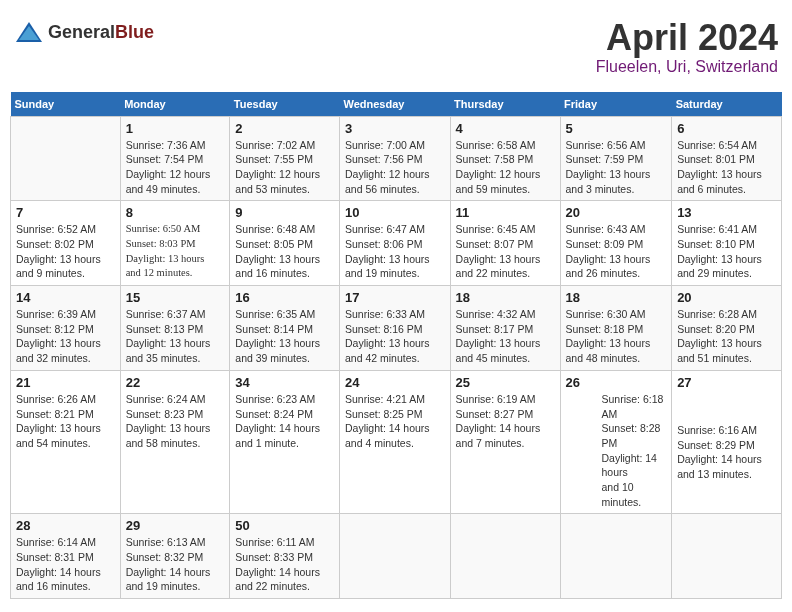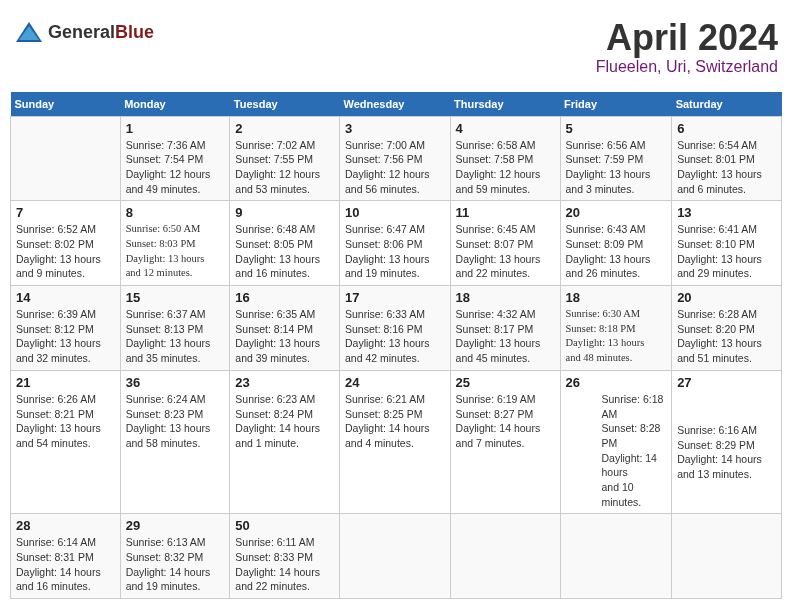--- a/index.html
+++ b/index.html
@@ -253,21 +253,21 @@
         </td>
         <td>
           <span class="day-number">18</span>
           <div class="day-info" style="white-space: pre-line;">Sunrise: 4:32 AM
 Sunset: 8:17 PM
 Daylight: 13 hours
 and 45 minutes.</div>
         </td>
         <td>
           <span class="day-number">18</span>
-          <div class="day-info" style="white-space: pre-line; font-family: Liberation Serif, serif;">Sunrise: 6:30 AM
+          <div class="day-info" style="white-space: pre-line;">Sunrise: 6:30 AM
 Sunset: 8:18 PM
 Daylight: 13 hours
 and 48 minutes.</div>
         </td>
         <td>
           <span class="day-number">20</span>
           <div class="day-info" style="white-space: pre-line;">Sunrise: 6:28 AM
 Sunset: 8:20 PM
 Daylight: 13 hours
 and 51 minutes.</div>
@@ -275,36 +275,36 @@
       </tr>
       <tr>
         <td>
           <span class="day-number">21</span>
           <div class="day-info" style="white-space: pre-line;">Sunrise: 6:26 AM
 Sunset: 8:21 PM
 Daylight: 13 hours
 and 54 minutes.</div>
         </td>
         <td>
-          <span class="day-number">36</span>
+          <span class="day-number">22</span>
           <div class="day-info" style="white-space: pre-line;">Sunrise: 6:24 AM
 Sunset: 8:23 PM
 Daylight: 13 hours
 and 58 minutes.</div>
         </td>
         <td>
-          <span class="day-number">23</span>
+          <span class="day-number">34</span>
           <div class="day-info" style="white-space: pre-line;">Sunrise: 6:23 AM
 Sunset: 8:24 PM
 Daylight: 14 hours
 and 1 minute.</div>
         </td>
         <td>
           <span class="day-number">24</span>
-          <div class="day-info" style="white-space: pre-line;">Sunrise: 6:21 AM
+          <div class="day-info" style="white-space: pre-line;">Sunrise: 4:21 AM
 Sunset: 8:25 PM
 Daylight: 14 hours
 and 4 minutes.</div>
         </td>
         <td>
           <span class="day-number">25</span>
           <div class="day-info" style="white-space: pre-line;">Sunrise: 6:19 AM
 Sunset: 8:27 PM
 Daylight: 14 hours
 and 7 minutes.</div>

